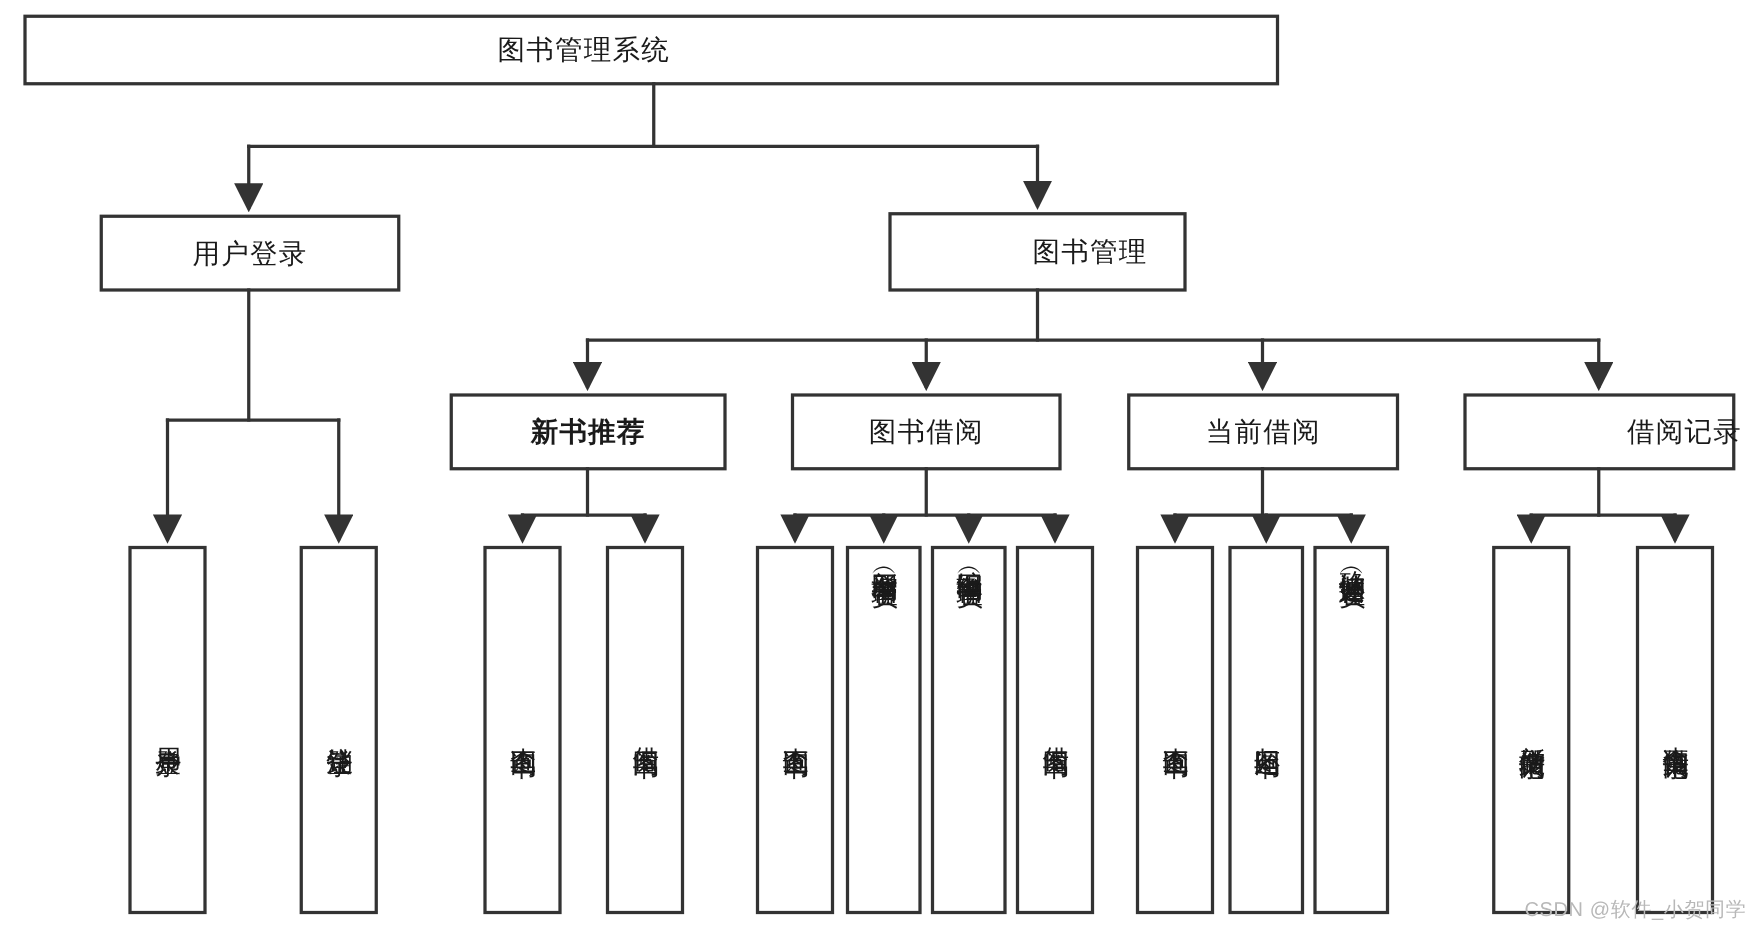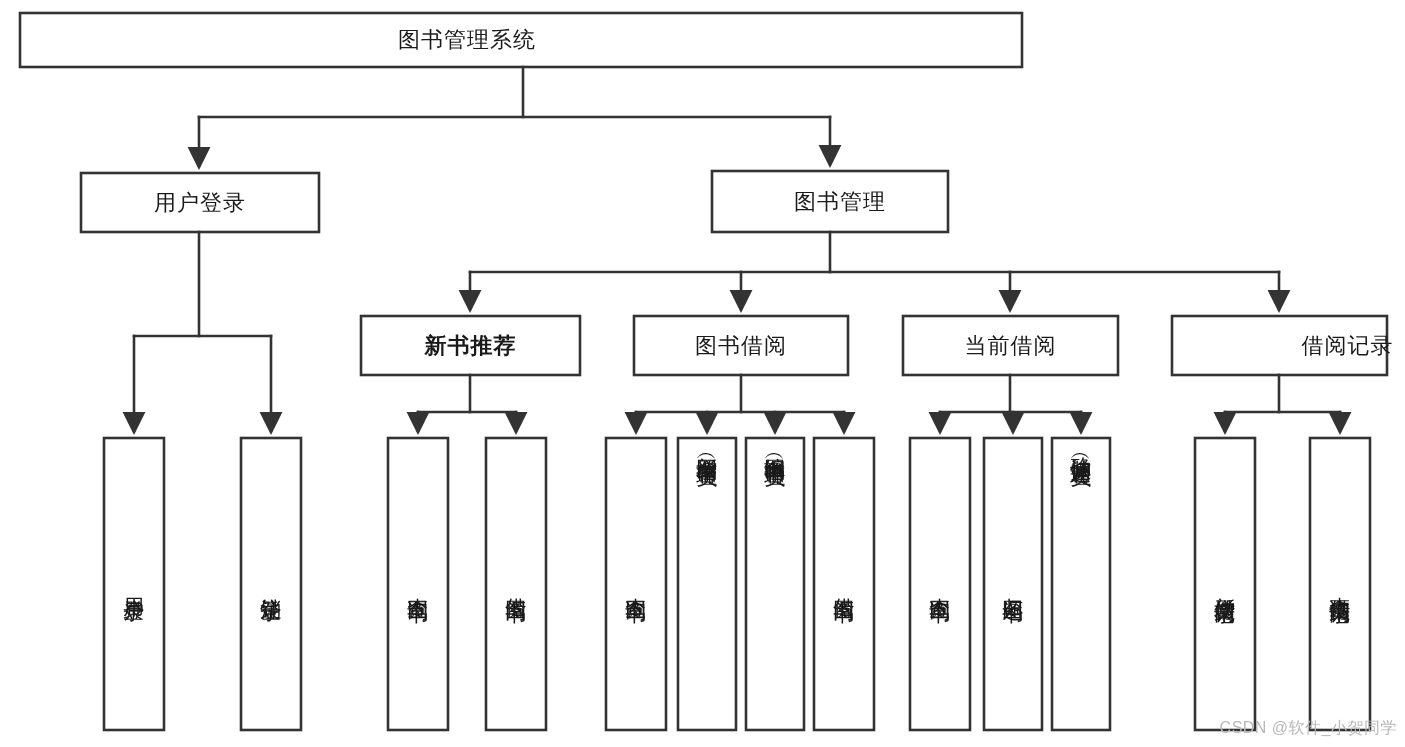--- a/index.html
+++ b/index.html
@@ -163,21 +163,21 @@
   </svg>
 
   <div class="horiz-text-wrap" style="left:20px; top:13px; width:894px; height:54px;text-align:right;">
     <span class="horiz-text">图书管理系统</span>
   </div>
 
   <div class="horiz-text-wrap" style="left:81px; top:173px; width:238px; height:59px;">
     <span class="horiz-text">用户登录</span>
   </div>
 
-  <div class="horiz-text-wrap" style="left:712px; top:171px; width:256px; height:61px;">
+  <div class="horiz-text-wrap" style="left:712px; top:171px; width:256px; height:61px;padding-left:32px;">
     <span class="horiz-text">图书管理</span>
   </div>
 
   <div class="horiz-text-wrap" style="left:361px; top:316px; width:219px; height:59px;font-weight:bold;">
     <span class="horiz-text">新书推荐</span>
   </div>
 
   <div class="horiz-text-wrap" style="left:903px; top:316px; width:215px; height:59px;">
     <span class="horiz-text">当前借阅</span>
   </div>

